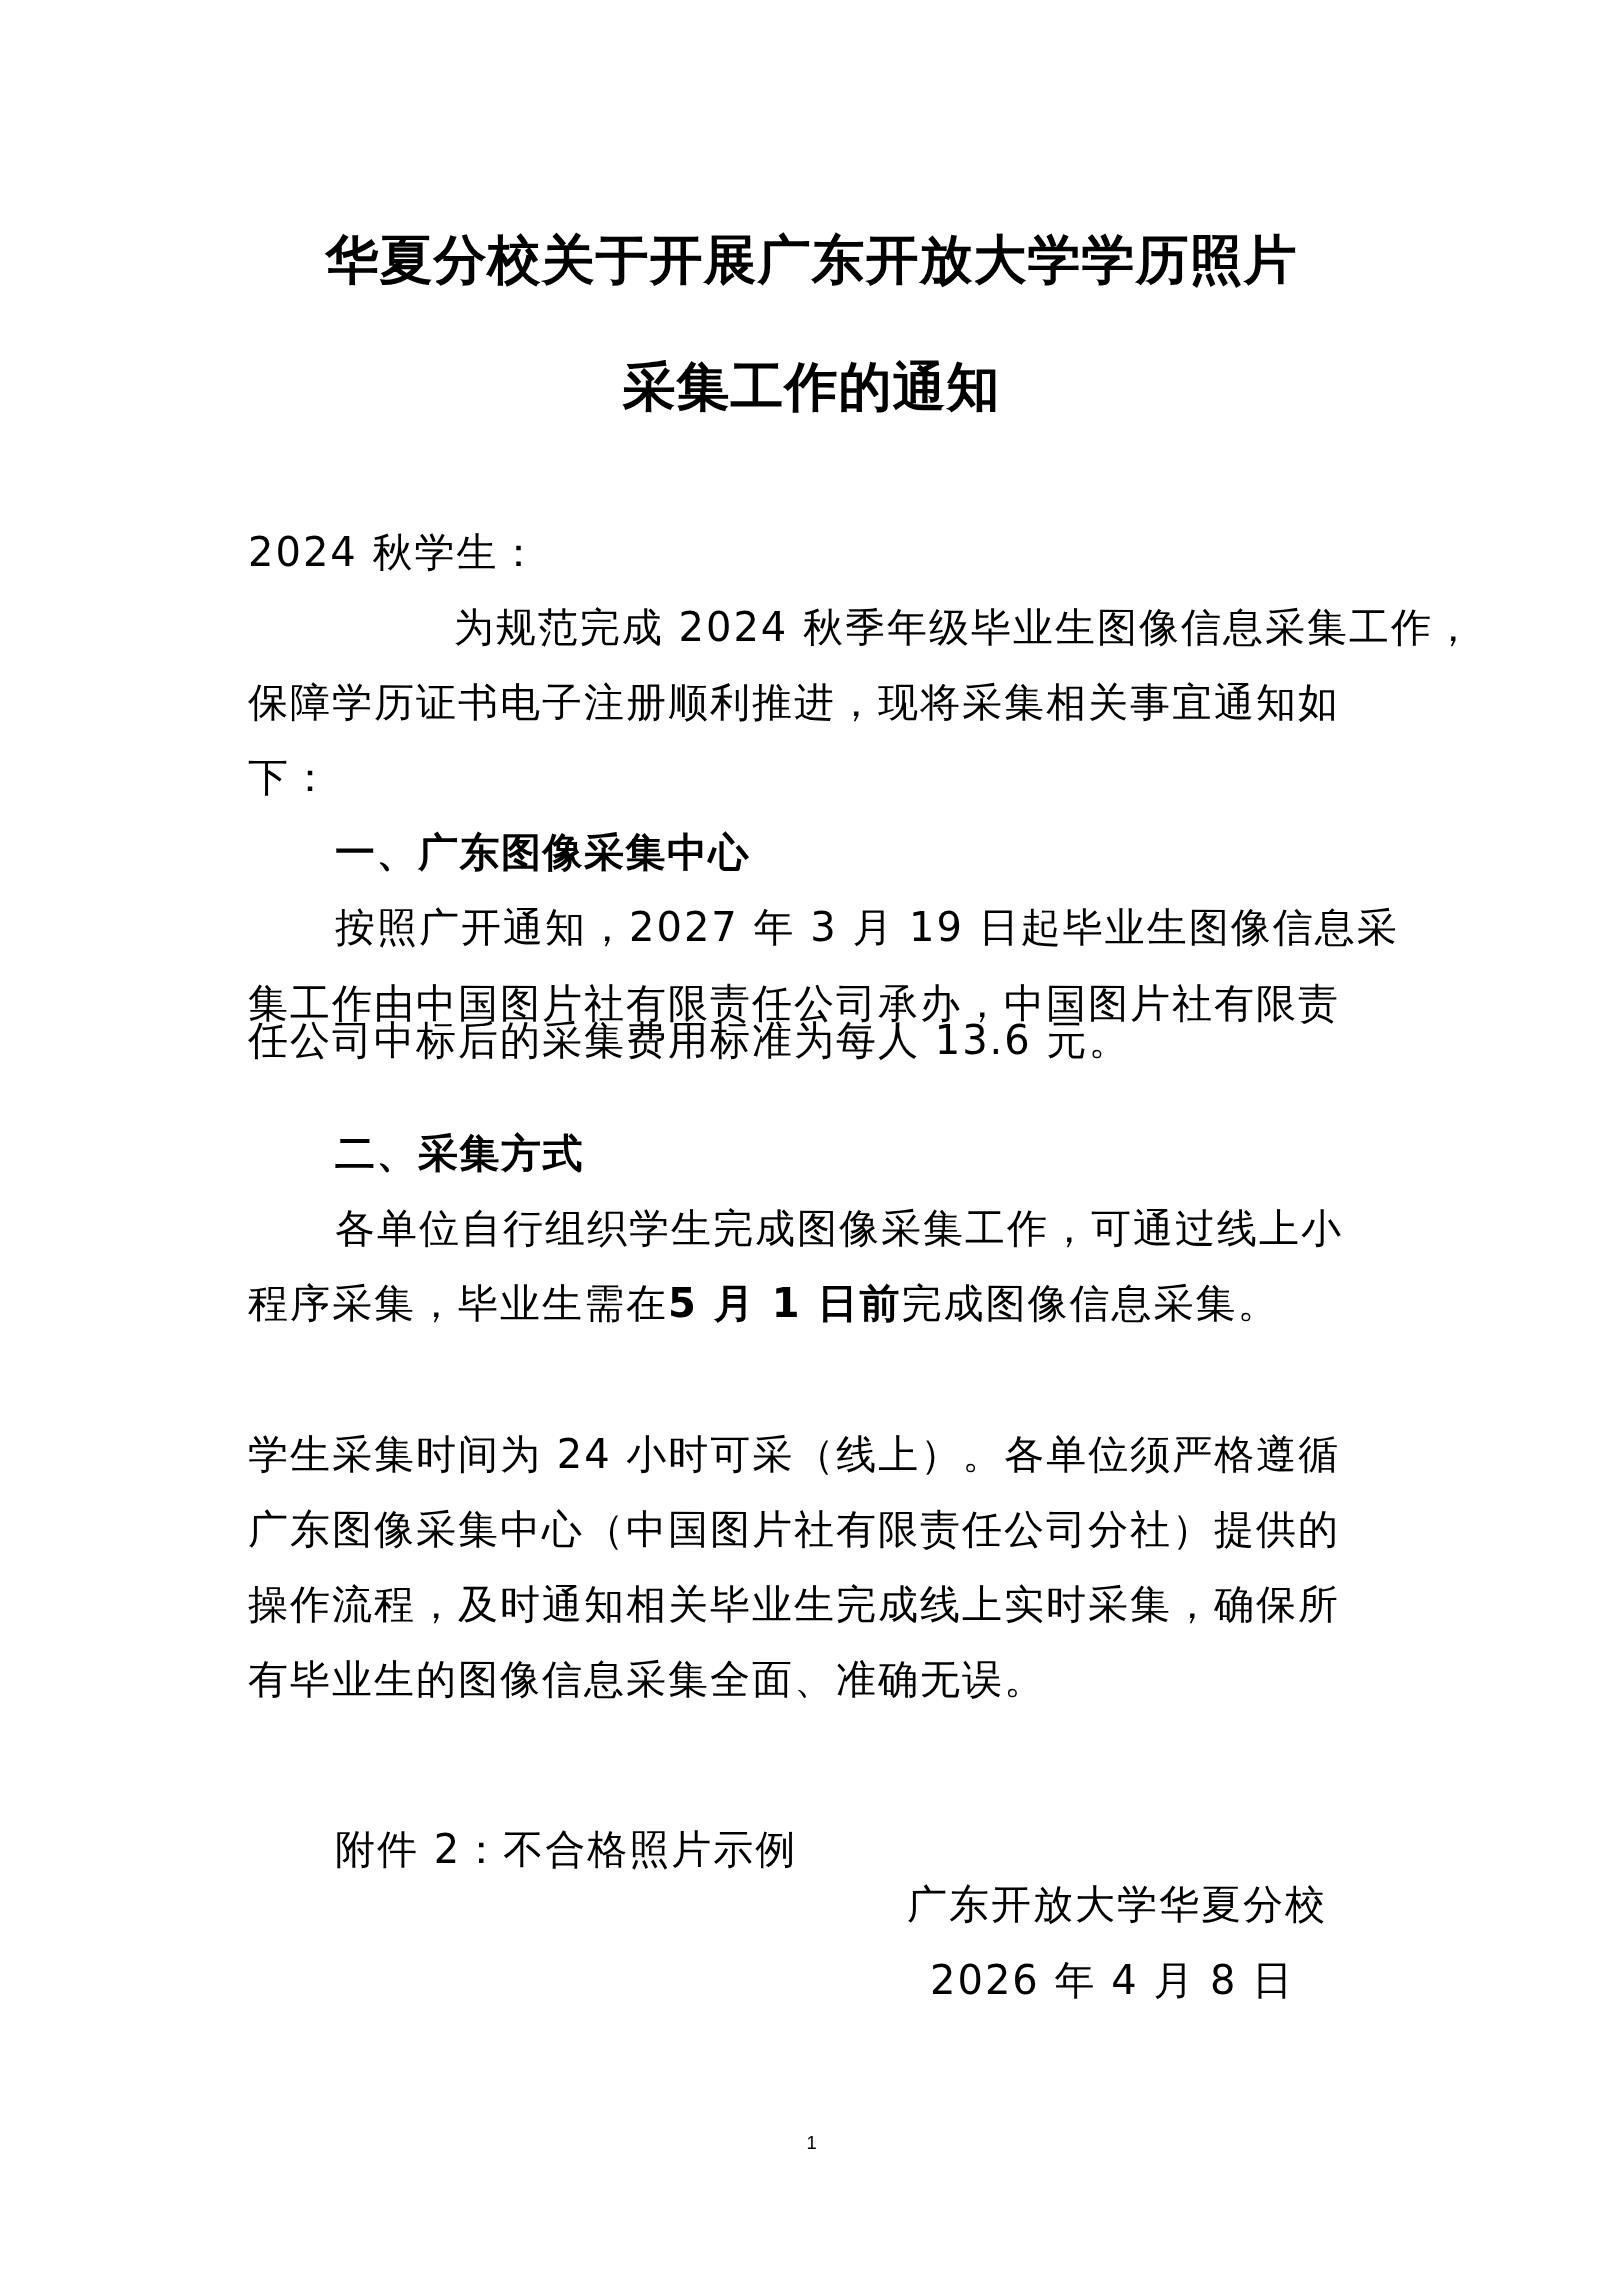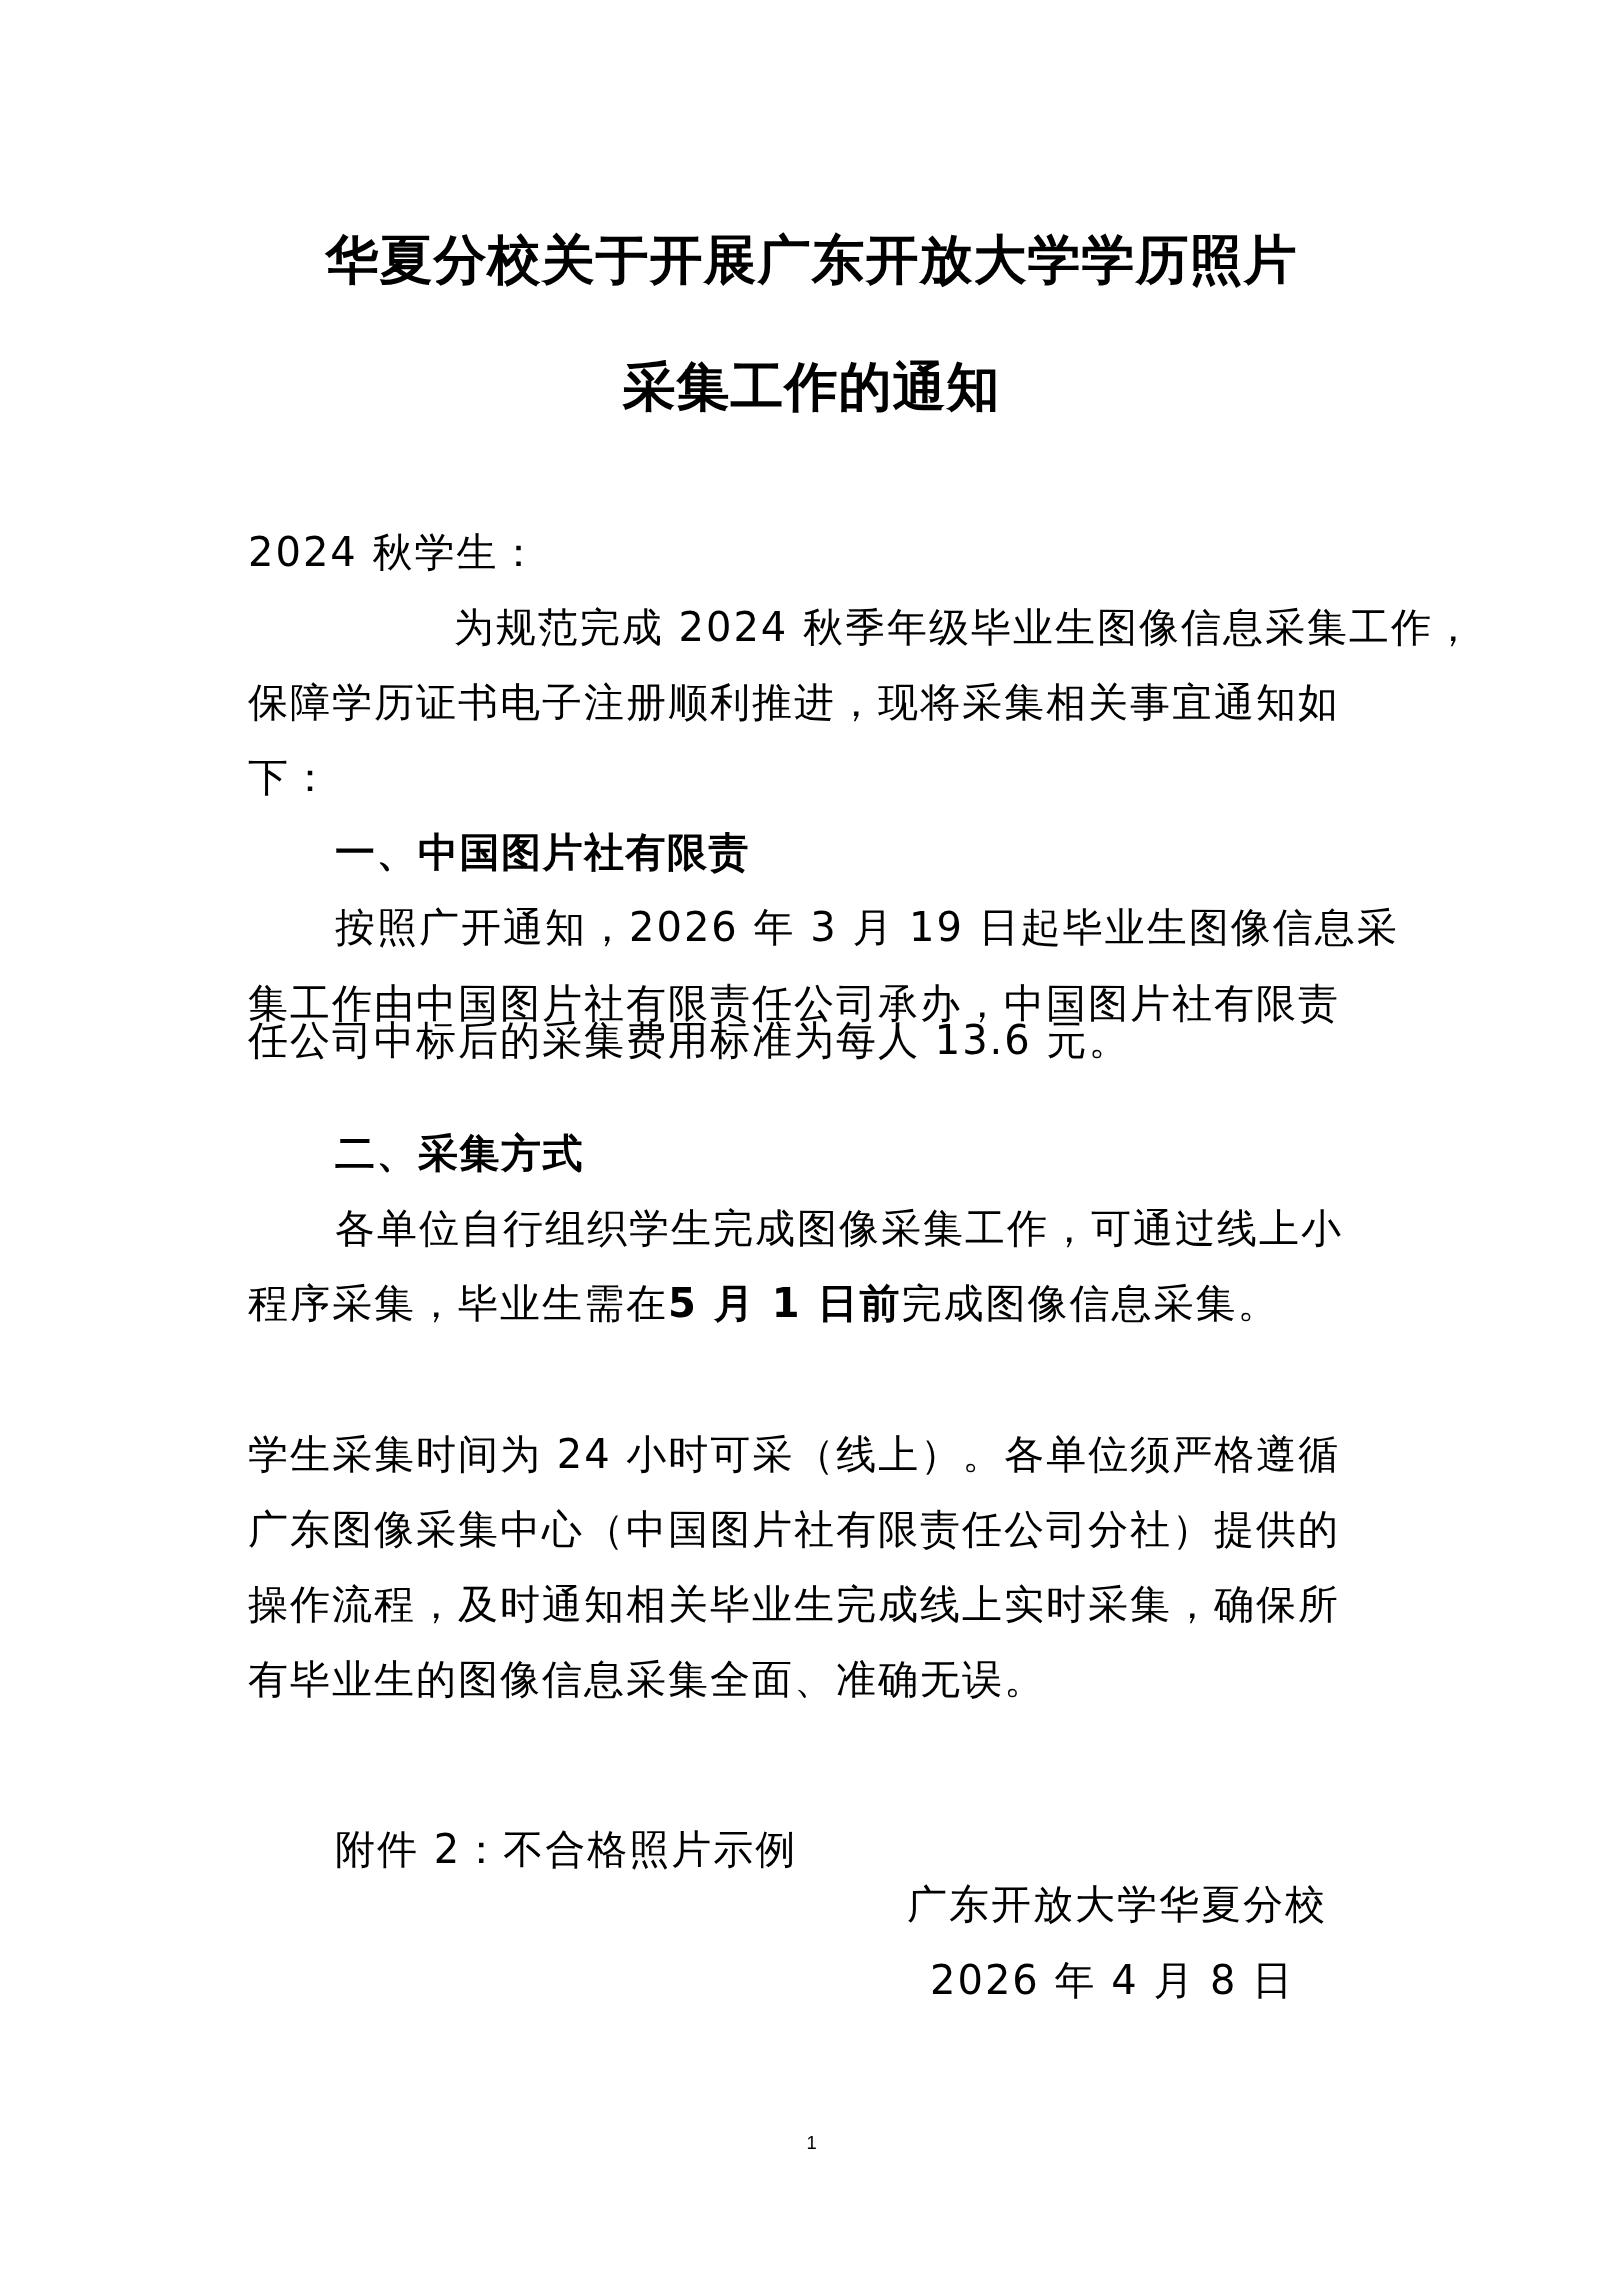--- a/index.html
+++ b/index.html
@@ -76,22 +76,22 @@
 
   <div class="title l1">华夏分校关于开展广东开放大学学历照片</div>
   <div class="title l2">采集工作的通知</div>
 
   <div class="line" style="top:532px;">2024 秋学生：</div>
 
   <div class="line indent" style="top:607px;text-align:right;">为规范完成 2024 秋季年级毕业生图像信息采集工作，</div>
   <div class="line" style="top:682px;">保障学历证书电子注册顺利推进，现将采集相关事宜通知如</div>
   <div class="line" style="top:757px;">下：</div>
 
-  <div class="line indent heading" style="top:832px;">一、中国图片社有限责</div>
-  <div class="line indent" style="top:907px;">按照广开通知，2026 年 3 月 19 日起毕业生图像信息采</div>
+  <div class="line indent heading" style="top:832px;">一、广东图像采集中心</div>
+  <div class="line indent" style="top:907px;">按照广开通知，2027 年 3 月 19 日起毕业生图像信息采</div>
   <div class="line" style="top:983px;">集工作由中国图片社有限责任公司承办，中国图片社有限责</div>
   <div class="line" style="top:1020px;">任公司中标后的采集费用标准为每人 13.6 元。</div>
 
   <div class="line indent heading" style="top:1133px;">二、采集方式</div>
   <div class="line indent" style="top:1208px;">各单位自行组织学生完成图像采集工作，可通过线上小</div>
   <div class="line" style="top:1283px;">
     <span>程序采集，毕业生需在</span><span class="bold">5 月 1 日前</span><span>完成图像信息采集。</span>
   </div>
 
   <div class="line" style="top:1434px;">学生采集时间为 24 小时可采（线上）。各单位须严格遵循</div>

